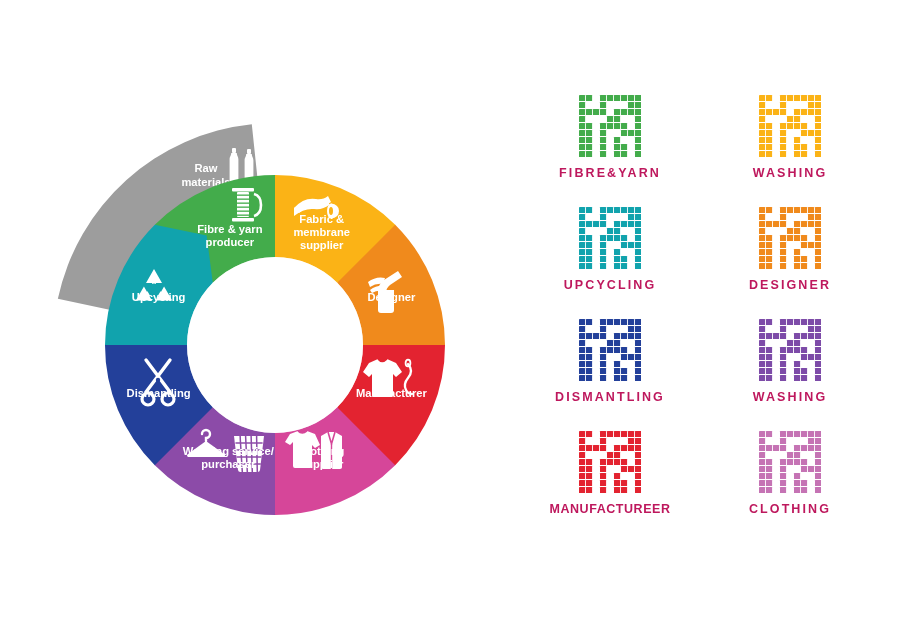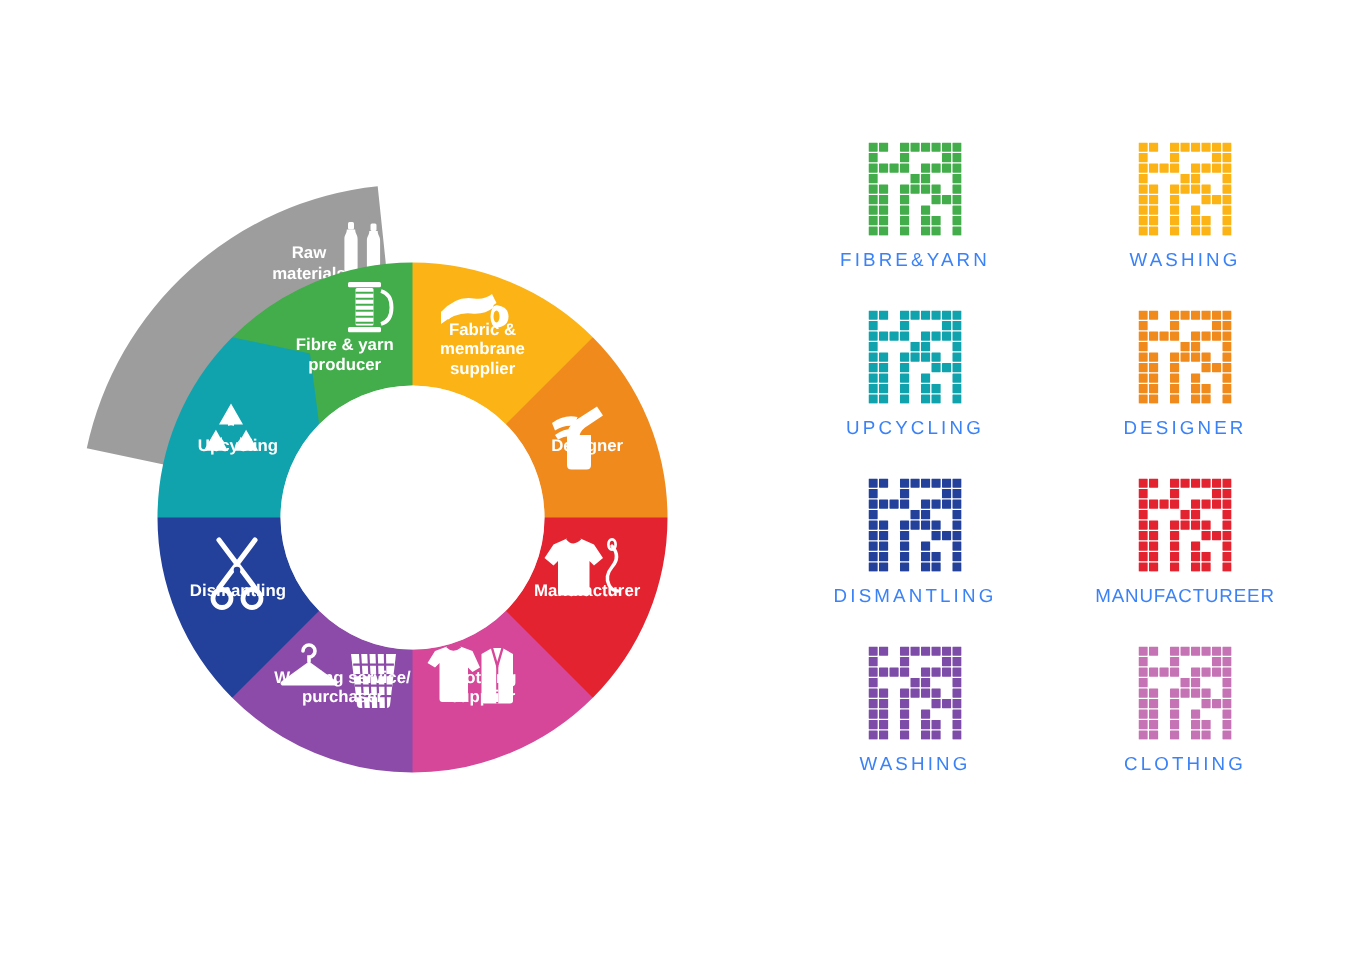--- a/index.html
+++ b/index.html
@@ -48,24 +48,24 @@
   }
   .logo-cell{
     display:flex;flex-direction:column;align-items:center;
     justify-content:flex-start;
     width:100%;
   }
   .logo-mark{display:block;}
   .logo-label{
     margin-top:9px;
     font-family:"Liberation Sans", sans-serif;
-    font-weight:normal;
+    font-weight:bold;
     font-size:12.5px;
     letter-spacing:2.1px;
-    color:#3b82f6;
+    color:#be185d;
     white-space:nowrap;
     text-align:left;
   }
   .logo-label.tight{letter-spacing:0.55px;}
 </style>
 </head>
 <body>
 
 <div id="canvas">
 
@@ -511,20 +511,79 @@
           <rect x="7" y="56" width="6.1" height="6.1" fill="#23409a" rx="0.4"></rect>
           <rect x="21" y="56" width="6.1" height="6.1" fill="#23409a" rx="0.4"></rect>
           <rect x="35" y="56" width="6.1" height="6.1" fill="#23409a" rx="0.4"></rect>
           <rect x="42" y="56" width="6.1" height="6.1" fill="#23409a" rx="0.4"></rect>
           <rect x="56" y="56" width="6.1" height="6.1" fill="#23409a" rx="0.4"></rect>
         </svg>
         <div class="logo-label">DISMANTLING</div>
       </div>
       <div class="logo-cell">
         <svg width="62.1" height="62.1" viewBox="0 0 62.1 62.1" class="logo-mark">
+          <rect x="0" y="0" width="6.1" height="6.1" fill="#7d4ba8" rx="0.4"></rect>
+          <rect x="7" y="0" width="6.1" height="6.1" fill="#7d4ba8" rx="0.4"></rect>
+          <rect x="21" y="0" width="6.1" height="6.1" fill="#7d4ba8" rx="0.4"></rect>
+          <rect x="28" y="0" width="6.1" height="6.1" fill="#7d4ba8" rx="0.4"></rect>
+          <rect x="35" y="0" width="6.1" height="6.1" fill="#7d4ba8" rx="0.4"></rect>
+          <rect x="42" y="0" width="6.1" height="6.1" fill="#7d4ba8" rx="0.4"></rect>
+          <rect x="49" y="0" width="6.1" height="6.1" fill="#7d4ba8" rx="0.4"></rect>
+          <rect x="56" y="0" width="6.1" height="6.1" fill="#7d4ba8" rx="0.4"></rect>
+          <rect x="0" y="7" width="6.1" height="6.1" fill="#7d4ba8" rx="0.4"></rect>
+          <rect x="21" y="7" width="6.1" height="6.1" fill="#7d4ba8" rx="0.4"></rect>
+          <rect x="49" y="7" width="6.1" height="6.1" fill="#7d4ba8" rx="0.4"></rect>
+          <rect x="56" y="7" width="6.1" height="6.1" fill="#7d4ba8" rx="0.4"></rect>
+          <rect x="0" y="14" width="6.1" height="6.1" fill="#7d4ba8" rx="0.4"></rect>
+          <rect x="7" y="14" width="6.1" height="6.1" fill="#7d4ba8" rx="0.4"></rect>
+          <rect x="14" y="14" width="6.1" height="6.1" fill="#7d4ba8" rx="0.4"></rect>
+          <rect x="21" y="14" width="6.1" height="6.1" fill="#7d4ba8" rx="0.4"></rect>
+          <rect x="35" y="14" width="6.1" height="6.1" fill="#7d4ba8" rx="0.4"></rect>
+          <rect x="42" y="14" width="6.1" height="6.1" fill="#7d4ba8" rx="0.4"></rect>
+          <rect x="49" y="14" width="6.1" height="6.1" fill="#7d4ba8" rx="0.4"></rect>
+          <rect x="56" y="14" width="6.1" height="6.1" fill="#7d4ba8" rx="0.4"></rect>
+          <rect x="0" y="21" width="6.1" height="6.1" fill="#7d4ba8" rx="0.4"></rect>
+          <rect x="28" y="21" width="6.1" height="6.1" fill="#7d4ba8" rx="0.4"></rect>
+          <rect x="35" y="21" width="6.1" height="6.1" fill="#7d4ba8" rx="0.4"></rect>
+          <rect x="56" y="21" width="6.1" height="6.1" fill="#7d4ba8" rx="0.4"></rect>
+          <rect x="0" y="28" width="6.1" height="6.1" fill="#7d4ba8" rx="0.4"></rect>
+          <rect x="7" y="28" width="6.1" height="6.1" fill="#7d4ba8" rx="0.4"></rect>
+          <rect x="21" y="28" width="6.1" height="6.1" fill="#7d4ba8" rx="0.4"></rect>
+          <rect x="28" y="28" width="6.1" height="6.1" fill="#7d4ba8" rx="0.4"></rect>
+          <rect x="35" y="28" width="6.1" height="6.1" fill="#7d4ba8" rx="0.4"></rect>
+          <rect x="42" y="28" width="6.1" height="6.1" fill="#7d4ba8" rx="0.4"></rect>
+          <rect x="56" y="28" width="6.1" height="6.1" fill="#7d4ba8" rx="0.4"></rect>
+          <rect x="0" y="35" width="6.1" height="6.1" fill="#7d4ba8" rx="0.4"></rect>
+          <rect x="7" y="35" width="6.1" height="6.1" fill="#7d4ba8" rx="0.4"></rect>
+          <rect x="21" y="35" width="6.1" height="6.1" fill="#7d4ba8" rx="0.4"></rect>
+          <rect x="42" y="35" width="6.1" height="6.1" fill="#7d4ba8" rx="0.4"></rect>
+          <rect x="49" y="35" width="6.1" height="6.1" fill="#7d4ba8" rx="0.4"></rect>
+          <rect x="56" y="35" width="6.1" height="6.1" fill="#7d4ba8" rx="0.4"></rect>
+          <rect x="0" y="42" width="6.1" height="6.1" fill="#7d4ba8" rx="0.4"></rect>
+          <rect x="7" y="42" width="6.1" height="6.1" fill="#7d4ba8" rx="0.4"></rect>
+          <rect x="21" y="42" width="6.1" height="6.1" fill="#7d4ba8" rx="0.4"></rect>
+          <rect x="35" y="42" width="6.1" height="6.1" fill="#7d4ba8" rx="0.4"></rect>
+          <rect x="56" y="42" width="6.1" height="6.1" fill="#7d4ba8" rx="0.4"></rect>
+          <rect x="0" y="49" width="6.1" height="6.1" fill="#7d4ba8" rx="0.4"></rect>
+          <rect x="7" y="49" width="6.1" height="6.1" fill="#7d4ba8" rx="0.4"></rect>
+          <rect x="21" y="49" width="6.1" height="6.1" fill="#7d4ba8" rx="0.4"></rect>
+          <rect x="35" y="49" width="6.1" height="6.1" fill="#7d4ba8" rx="0.4"></rect>
+          <rect x="42" y="49" width="6.1" height="6.1" fill="#7d4ba8" rx="0.4"></rect>
+          <rect x="56" y="49" width="6.1" height="6.1" fill="#7d4ba8" rx="0.4"></rect>
+          <rect x="0" y="56" width="6.1" height="6.1" fill="#7d4ba8" rx="0.4"></rect>
+          <rect x="7" y="56" width="6.1" height="6.1" fill="#7d4ba8" rx="0.4"></rect>
+          <rect x="21" y="56" width="6.1" height="6.1" fill="#7d4ba8" rx="0.4"></rect>
+          <rect x="35" y="56" width="6.1" height="6.1" fill="#7d4ba8" rx="0.4"></rect>
+          <rect x="42" y="56" width="6.1" height="6.1" fill="#7d4ba8" rx="0.4"></rect>
+          <rect x="56" y="56" width="6.1" height="6.1" fill="#7d4ba8" rx="0.4"></rect>
+        </svg>
+        <div class="logo-label">WASHING</div>
+      </div>
+      <div class="logo-cell">
+        <svg width="62.1" height="62.1" viewBox="0 0 62.1 62.1" class="logo-mark">
           <rect x="0" y="0" width="6.1" height="6.1" fill="#e32330" rx="0.4"></rect>
           <rect x="7" y="0" width="6.1" height="6.1" fill="#e32330" rx="0.4"></rect>
           <rect x="21" y="0" width="6.1" height="6.1" fill="#e32330" rx="0.4"></rect>
           <rect x="28" y="0" width="6.1" height="6.1" fill="#e32330" rx="0.4"></rect>
           <rect x="35" y="0" width="6.1" height="6.1" fill="#e32330" rx="0.4"></rect>
           <rect x="42" y="0" width="6.1" height="6.1" fill="#e32330" rx="0.4"></rect>
           <rect x="49" y="0" width="6.1" height="6.1" fill="#e32330" rx="0.4"></rect>
           <rect x="56" y="0" width="6.1" height="6.1" fill="#e32330" rx="0.4"></rect>
           <rect x="0" y="7" width="6.1" height="6.1" fill="#e32330" rx="0.4"></rect>
           <rect x="21" y="7" width="6.1" height="6.1" fill="#e32330" rx="0.4"></rect>
@@ -567,79 +626,20 @@
           <rect x="42" y="49" width="6.1" height="6.1" fill="#e32330" rx="0.4"></rect>
           <rect x="56" y="49" width="6.1" height="6.1" fill="#e32330" rx="0.4"></rect>
           <rect x="0" y="56" width="6.1" height="6.1" fill="#e32330" rx="0.4"></rect>
           <rect x="7" y="56" width="6.1" height="6.1" fill="#e32330" rx="0.4"></rect>
           <rect x="21" y="56" width="6.1" height="6.1" fill="#e32330" rx="0.4"></rect>
           <rect x="35" y="56" width="6.1" height="6.1" fill="#e32330" rx="0.4"></rect>
           <rect x="42" y="56" width="6.1" height="6.1" fill="#e32330" rx="0.4"></rect>
           <rect x="56" y="56" width="6.1" height="6.1" fill="#e32330" rx="0.4"></rect>
         </svg>
         <div class="logo-label tight">MANUFACTUREER</div>
-      </div>
-      <div class="logo-cell">
-        <svg width="62.1" height="62.1" viewBox="0 0 62.1 62.1" class="logo-mark">
-          <rect x="0" y="0" width="6.1" height="6.1" fill="#7d4ba8" rx="0.4"></rect>
-          <rect x="7" y="0" width="6.1" height="6.1" fill="#7d4ba8" rx="0.4"></rect>
-          <rect x="21" y="0" width="6.1" height="6.1" fill="#7d4ba8" rx="0.4"></rect>
-          <rect x="28" y="0" width="6.1" height="6.1" fill="#7d4ba8" rx="0.4"></rect>
-          <rect x="35" y="0" width="6.1" height="6.1" fill="#7d4ba8" rx="0.4"></rect>
-          <rect x="42" y="0" width="6.1" height="6.1" fill="#7d4ba8" rx="0.4"></rect>
-          <rect x="49" y="0" width="6.1" height="6.1" fill="#7d4ba8" rx="0.4"></rect>
-          <rect x="56" y="0" width="6.1" height="6.1" fill="#7d4ba8" rx="0.4"></rect>
-          <rect x="0" y="7" width="6.1" height="6.1" fill="#7d4ba8" rx="0.4"></rect>
-          <rect x="21" y="7" width="6.1" height="6.1" fill="#7d4ba8" rx="0.4"></rect>
-          <rect x="49" y="7" width="6.1" height="6.1" fill="#7d4ba8" rx="0.4"></rect>
-          <rect x="56" y="7" width="6.1" height="6.1" fill="#7d4ba8" rx="0.4"></rect>
-          <rect x="0" y="14" width="6.1" height="6.1" fill="#7d4ba8" rx="0.4"></rect>
-          <rect x="7" y="14" width="6.1" height="6.1" fill="#7d4ba8" rx="0.4"></rect>
-          <rect x="14" y="14" width="6.1" height="6.1" fill="#7d4ba8" rx="0.4"></rect>
-          <rect x="21" y="14" width="6.1" height="6.1" fill="#7d4ba8" rx="0.4"></rect>
-          <rect x="35" y="14" width="6.1" height="6.1" fill="#7d4ba8" rx="0.4"></rect>
-          <rect x="42" y="14" width="6.1" height="6.1" fill="#7d4ba8" rx="0.4"></rect>
-          <rect x="49" y="14" width="6.1" height="6.1" fill="#7d4ba8" rx="0.4"></rect>
-          <rect x="56" y="14" width="6.1" height="6.1" fill="#7d4ba8" rx="0.4"></rect>
-          <rect x="0" y="21" width="6.1" height="6.1" fill="#7d4ba8" rx="0.4"></rect>
-          <rect x="28" y="21" width="6.1" height="6.1" fill="#7d4ba8" rx="0.4"></rect>
-          <rect x="35" y="21" width="6.1" height="6.1" fill="#7d4ba8" rx="0.4"></rect>
-          <rect x="56" y="21" width="6.1" height="6.1" fill="#7d4ba8" rx="0.4"></rect>
-          <rect x="0" y="28" width="6.1" height="6.1" fill="#7d4ba8" rx="0.4"></rect>
-          <rect x="7" y="28" width="6.1" height="6.1" fill="#7d4ba8" rx="0.4"></rect>
-          <rect x="21" y="28" width="6.1" height="6.1" fill="#7d4ba8" rx="0.4"></rect>
-          <rect x="28" y="28" width="6.1" height="6.1" fill="#7d4ba8" rx="0.4"></rect>
-          <rect x="35" y="28" width="6.1" height="6.1" fill="#7d4ba8" rx="0.4"></rect>
-          <rect x="42" y="28" width="6.1" height="6.1" fill="#7d4ba8" rx="0.4"></rect>
-          <rect x="56" y="28" width="6.1" height="6.1" fill="#7d4ba8" rx="0.4"></rect>
-          <rect x="0" y="35" width="6.1" height="6.1" fill="#7d4ba8" rx="0.4"></rect>
-          <rect x="7" y="35" width="6.1" height="6.1" fill="#7d4ba8" rx="0.4"></rect>
-          <rect x="21" y="35" width="6.1" height="6.1" fill="#7d4ba8" rx="0.4"></rect>
-          <rect x="42" y="35" width="6.1" height="6.1" fill="#7d4ba8" rx="0.4"></rect>
-          <rect x="49" y="35" width="6.1" height="6.1" fill="#7d4ba8" rx="0.4"></rect>
-          <rect x="56" y="35" width="6.1" height="6.1" fill="#7d4ba8" rx="0.4"></rect>
-          <rect x="0" y="42" width="6.1" height="6.1" fill="#7d4ba8" rx="0.4"></rect>
-          <rect x="7" y="42" width="6.1" height="6.1" fill="#7d4ba8" rx="0.4"></rect>
-          <rect x="21" y="42" width="6.1" height="6.1" fill="#7d4ba8" rx="0.4"></rect>
-          <rect x="35" y="42" width="6.1" height="6.1" fill="#7d4ba8" rx="0.4"></rect>
-          <rect x="56" y="42" width="6.1" height="6.1" fill="#7d4ba8" rx="0.4"></rect>
-          <rect x="0" y="49" width="6.1" height="6.1" fill="#7d4ba8" rx="0.4"></rect>
-          <rect x="7" y="49" width="6.1" height="6.1" fill="#7d4ba8" rx="0.4"></rect>
-          <rect x="21" y="49" width="6.1" height="6.1" fill="#7d4ba8" rx="0.4"></rect>
-          <rect x="35" y="49" width="6.1" height="6.1" fill="#7d4ba8" rx="0.4"></rect>
-          <rect x="42" y="49" width="6.1" height="6.1" fill="#7d4ba8" rx="0.4"></rect>
-          <rect x="56" y="49" width="6.1" height="6.1" fill="#7d4ba8" rx="0.4"></rect>
-          <rect x="0" y="56" width="6.1" height="6.1" fill="#7d4ba8" rx="0.4"></rect>
-          <rect x="7" y="56" width="6.1" height="6.1" fill="#7d4ba8" rx="0.4"></rect>
-          <rect x="21" y="56" width="6.1" height="6.1" fill="#7d4ba8" rx="0.4"></rect>
-          <rect x="35" y="56" width="6.1" height="6.1" fill="#7d4ba8" rx="0.4"></rect>
-          <rect x="42" y="56" width="6.1" height="6.1" fill="#7d4ba8" rx="0.4"></rect>
-          <rect x="56" y="56" width="6.1" height="6.1" fill="#7d4ba8" rx="0.4"></rect>
-        </svg>
-        <div class="logo-label">WASHING</div>
       </div>
       <div class="logo-cell">
         <svg width="62.1" height="62.1" viewBox="0 0 62.1 62.1" class="logo-mark">
           <rect x="0" y="0" width="6.1" height="6.1" fill="#c573b4" rx="0.4"></rect>
           <rect x="7" y="0" width="6.1" height="6.1" fill="#c573b4" rx="0.4"></rect>
           <rect x="21" y="0" width="6.1" height="6.1" fill="#c573b4" rx="0.4"></rect>
           <rect x="28" y="0" width="6.1" height="6.1" fill="#c573b4" rx="0.4"></rect>
           <rect x="35" y="0" width="6.1" height="6.1" fill="#c573b4" rx="0.4"></rect>
           <rect x="42" y="0" width="6.1" height="6.1" fill="#c573b4" rx="0.4"></rect>
           <rect x="49" y="0" width="6.1" height="6.1" fill="#c573b4" rx="0.4"></rect>

